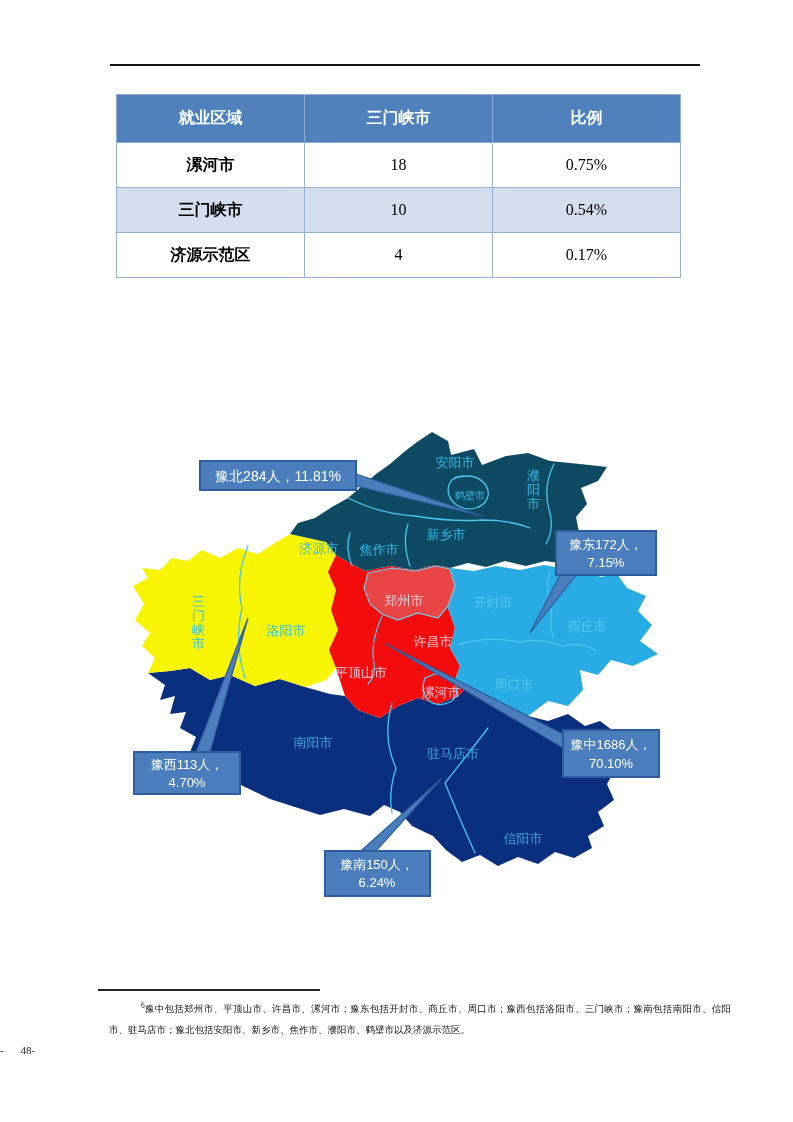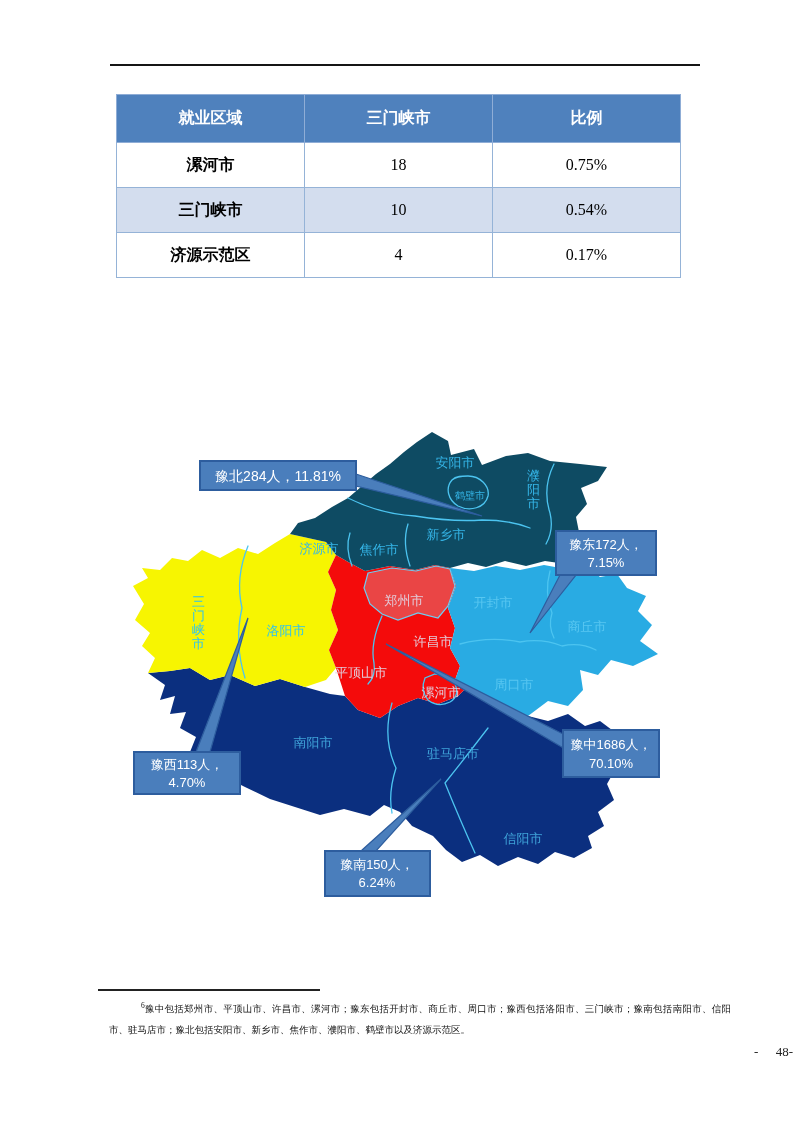--- a/index.html
+++ b/index.html
@@ -31,21 +31,21 @@
   .callout-box{fill:#4a7ebc;stroke:#2d5d9e;stroke-width:2;}
   .callout-ptr{fill:#4a7ebc;stroke:#2d5d9e;stroke-width:1.2;}
   .callout-txt{fill:#ffffff;font-size:13px;text-anchor:middle;}
   .callout-txt-lg{fill:#ffffff;font-size:14px;text-anchor:middle;}
   .border-line{fill:none;stroke:#4cc4f0;stroke-width:1.3;stroke-linecap:round;}
 
   .fig-caption{position:absolute;top:901px;left:0;right:0;text-align:center;font-weight:bold;font-size:17px;}
   .footnote-rule{position:absolute;top:989px;left:98px;width:222px;height:2px;background:#222;}
   .footnote{position:absolute;top:995px;left:88px;width:622px;font-size:9.5px;line-height:21px;color:#111;text-indent:32px;text-align:justify;margin-left:21px;}
   .footnote sup{font-size:7.5px;}
-  .page-number{position:absolute;top:1044px;left:0;right:0;text-align:right;font-size:13px;color:#222;word-spacing:14px;margin-left:12px;}
+  .page-number{position:absolute;top:1044px;left:0;right:0;text-align:left;font-size:11px;color:#222;word-spacing:14px;}
 </style>
 </head>
 <body>
 
 <div class="page">
 
   <div class="header-rule"></div>
 
   <table class="region-table">
     <thead>

